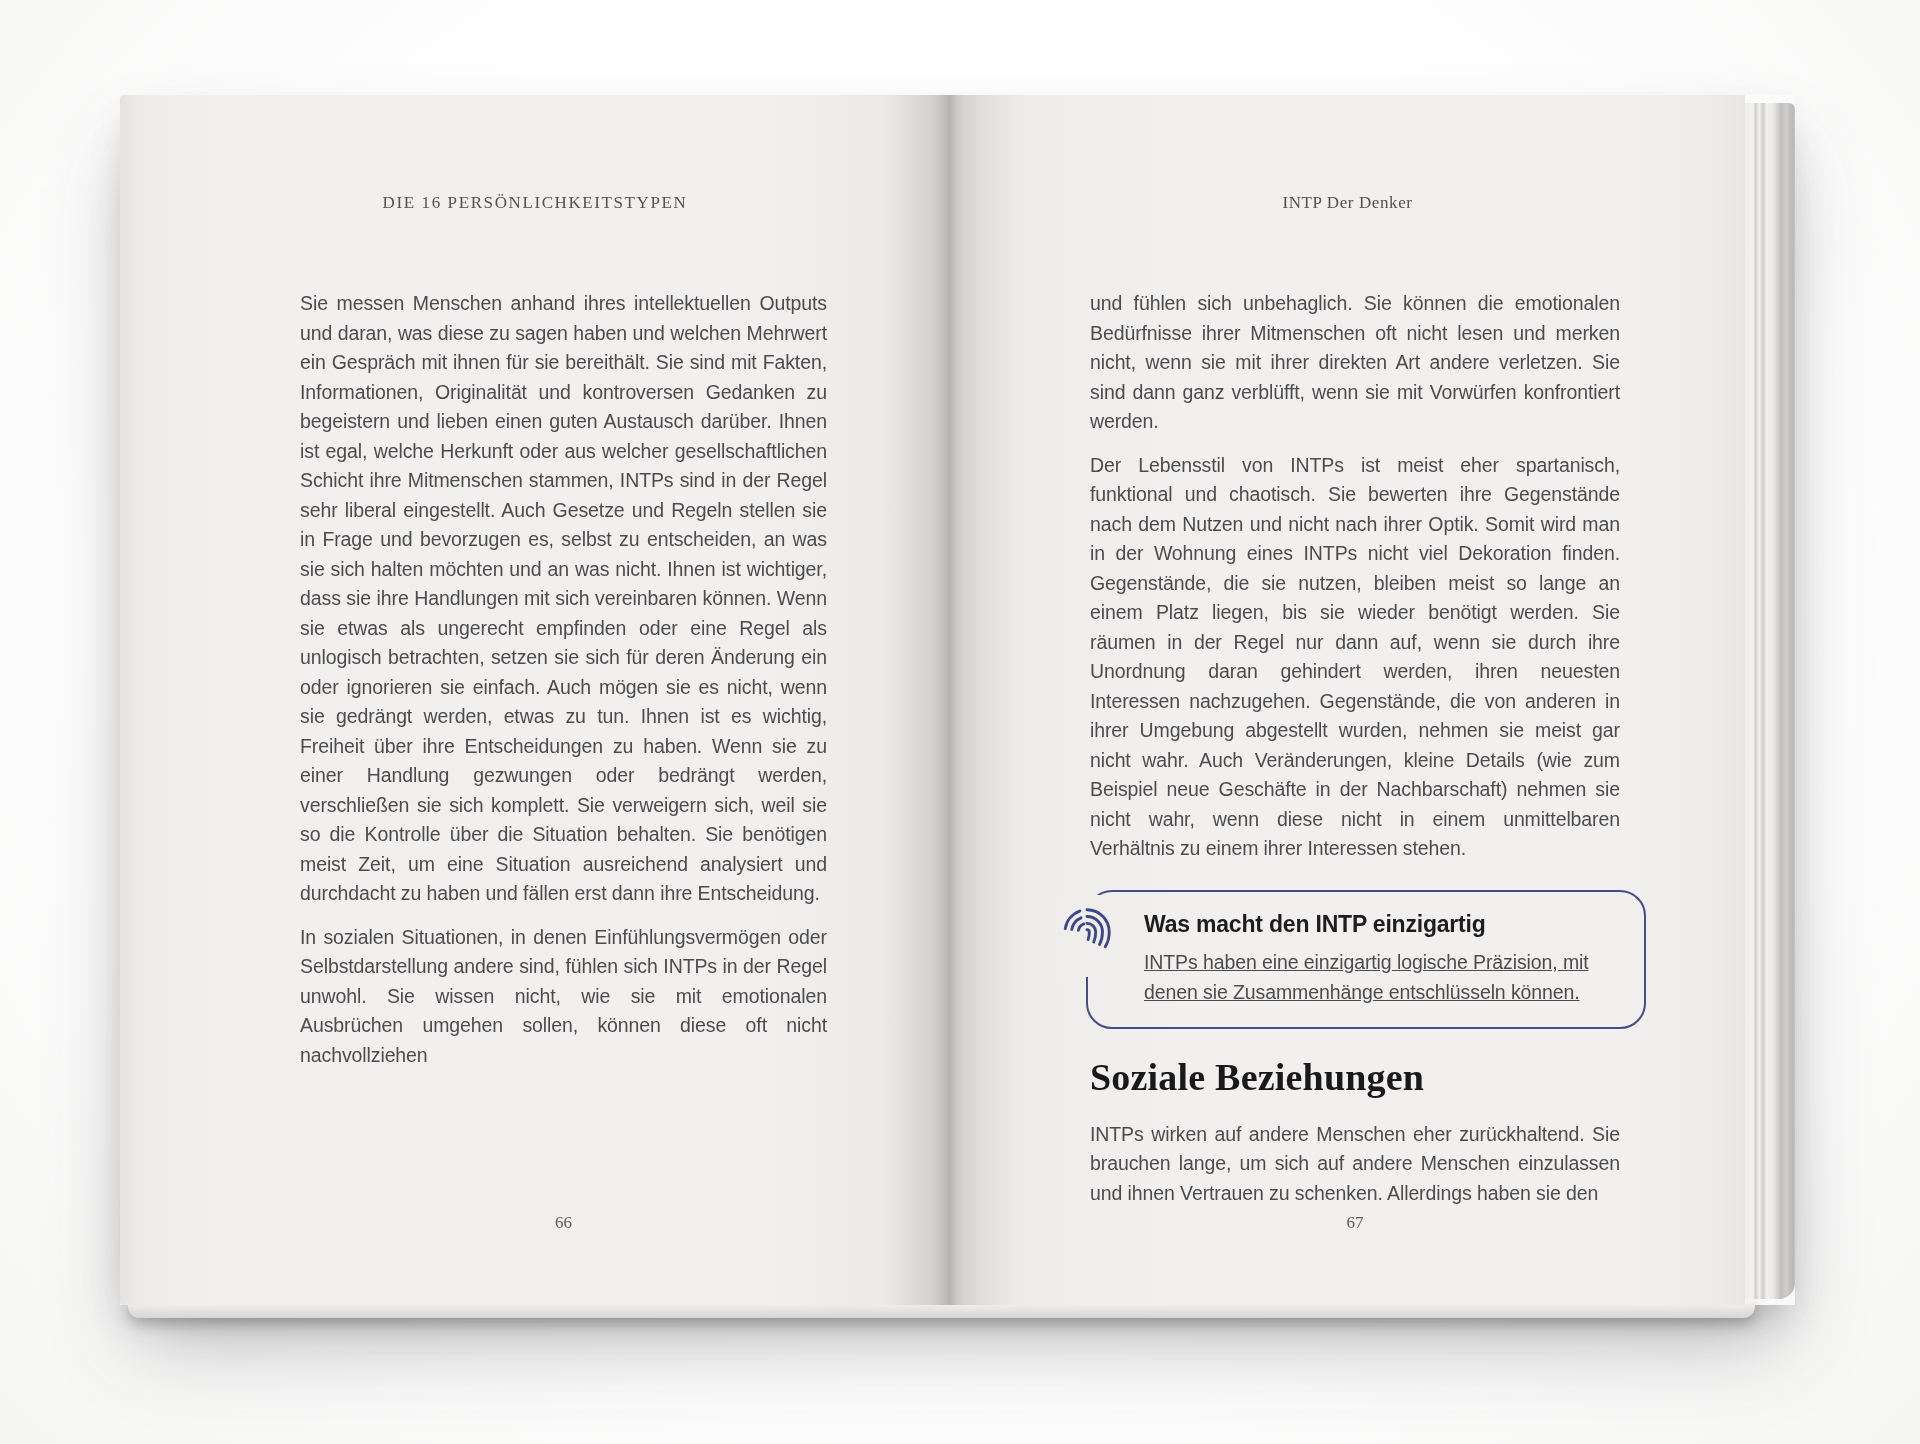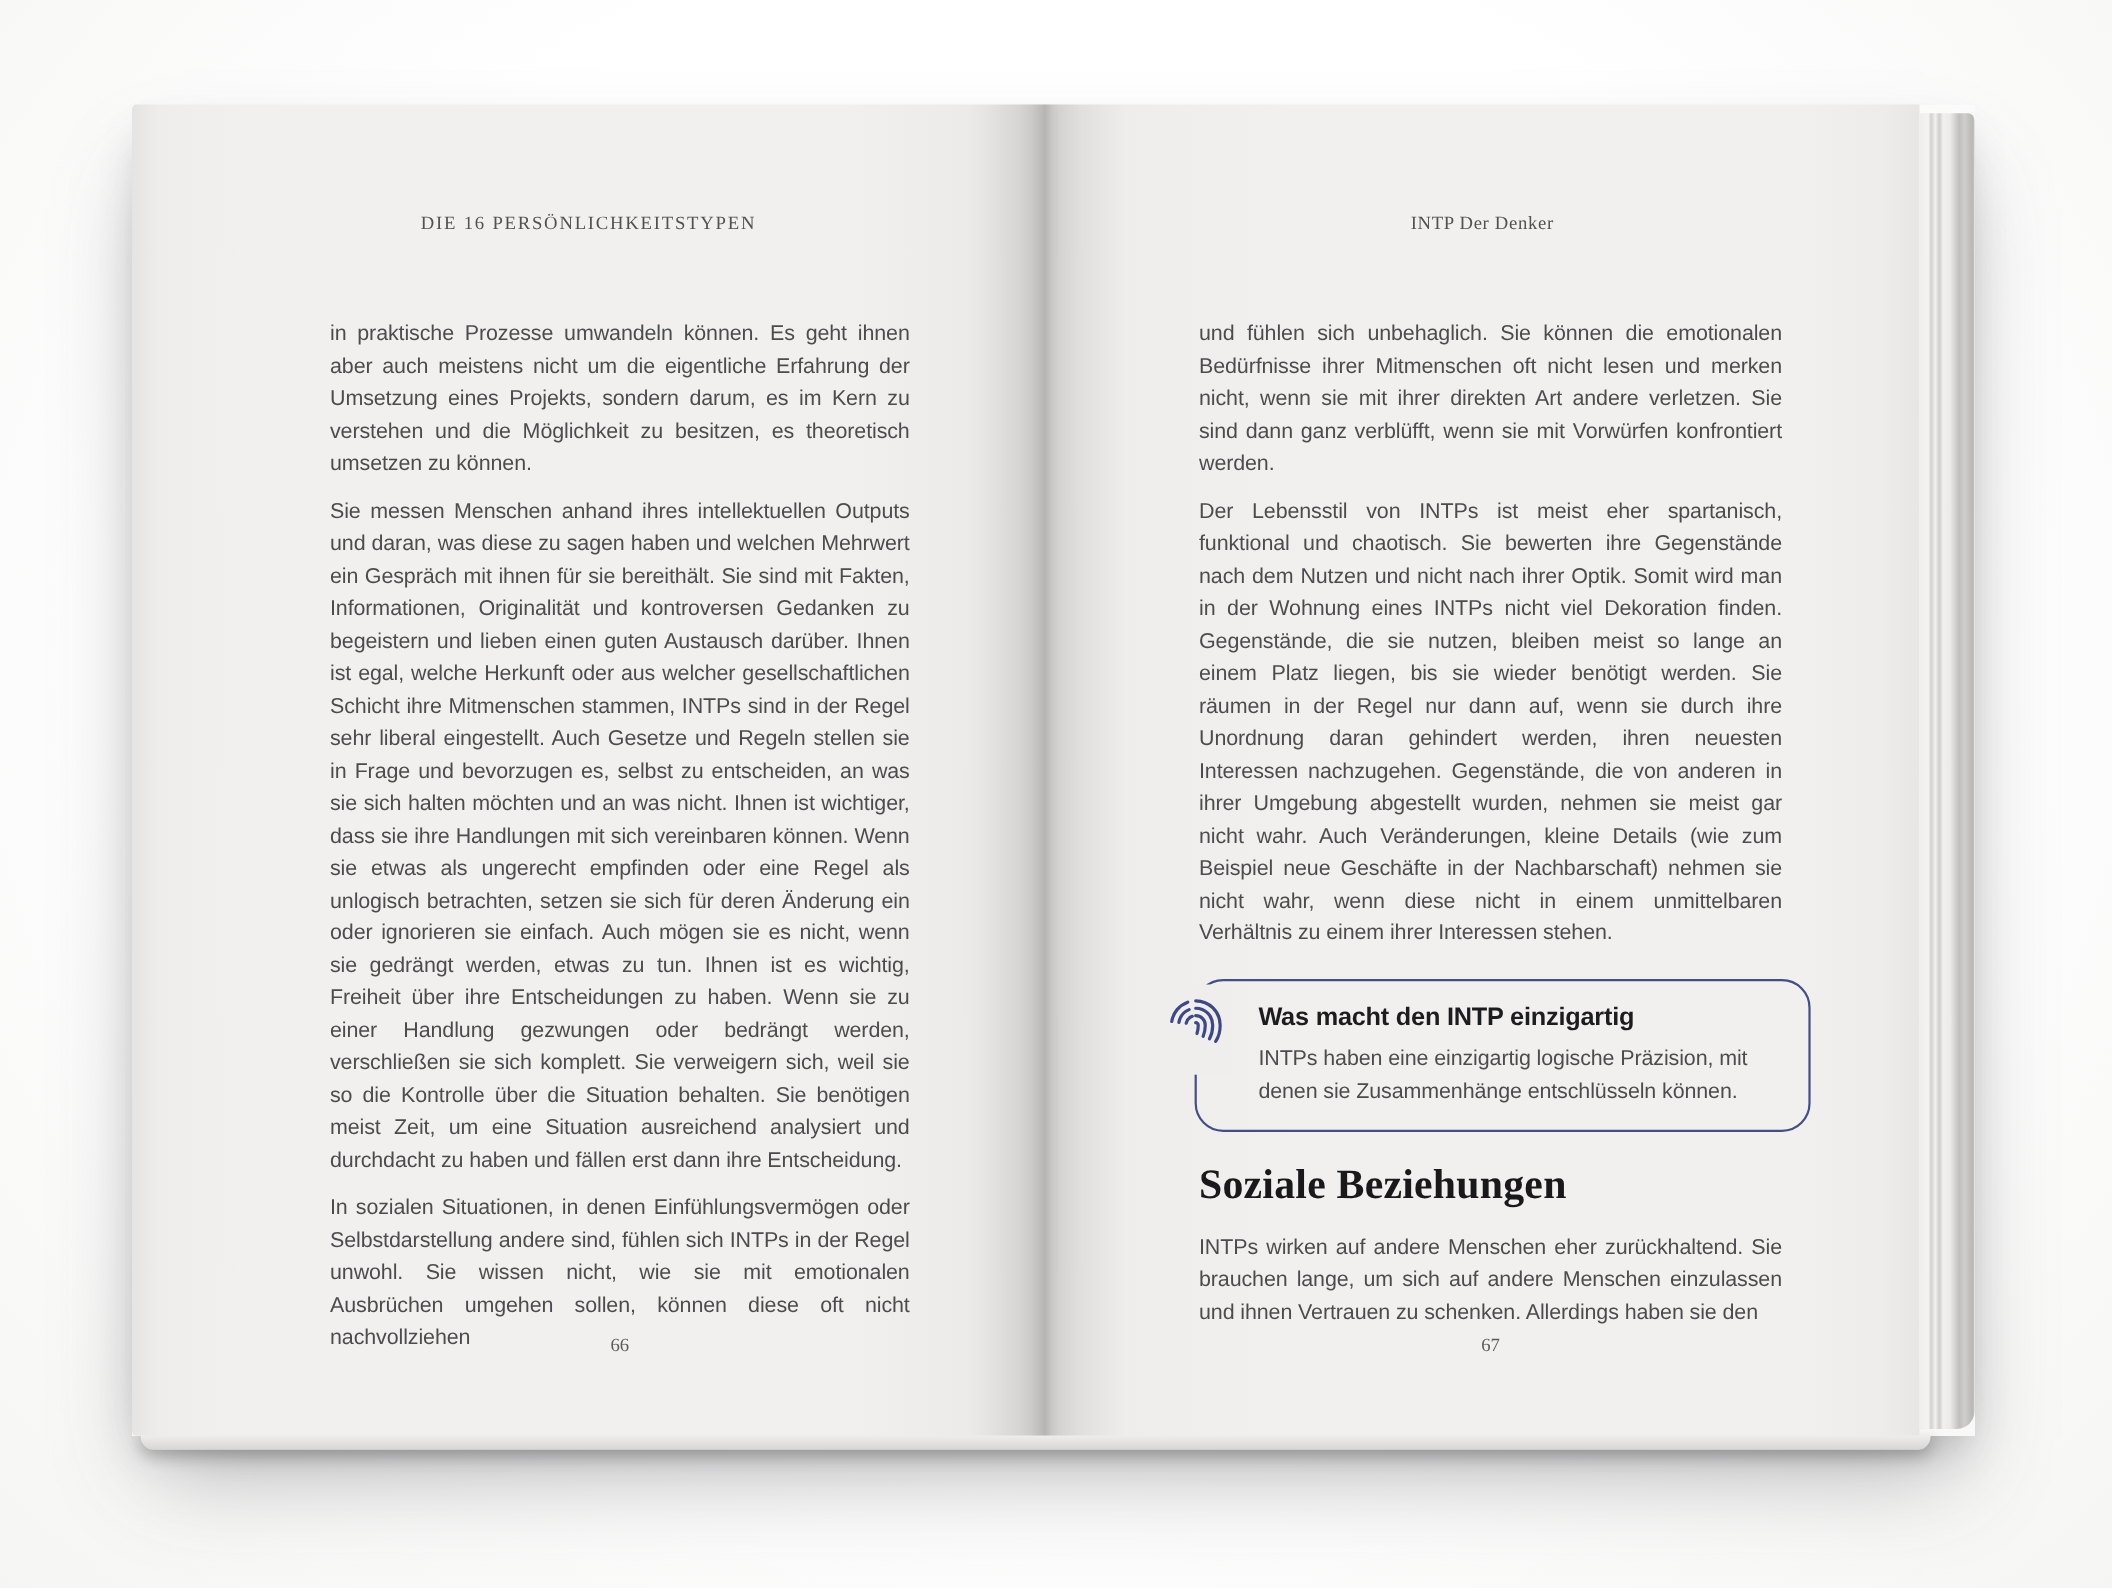--- a/index.html
+++ b/index.html
@@ -131,20 +131,21 @@
     font-weight: bold;
     font-size: 23px;
     color: #1d1d1f;
     letter-spacing: -0.2px;
     text-align: left;
     margin-bottom: 9px;
   }
   .callout-body {
     margin: 0 !important;
     text-align: left !important;
+    text-decoration: underline;
   }
   .section-heading {
     font-family: "Liberation Serif", serif;
     font-size: 38px;
     font-weight: bold;
     color: #19191b;
     letter-spacing: 0.2px;
     text-align: left;
     margin: 34px 0 27px 0;
   }
@@ -161,21 +162,20 @@
 </style>
 </head>
 <body>
 
 <div class="book">
   <div class="under-pages"></div>
 
   <div class="page page-left">
     <div class="running-head">DIE 16 PERSÖNLICHKEITSTYPEN</div>
     <div class="body-col">
-      <p>in praktische Prozesse umwandeln können. Es geht ihnen aber auch meistens nicht um die eigentliche Erfahrung der Umsetzung eines Projekts, sondern darum, es im Kern zu verstehen und die Möglichkeit zu besitzen, es theoretisch umsetzen zu können.</p>
       <p>Sie messen Menschen anhand ihres intellektuellen Outputs und daran, was diese zu sagen haben und welchen Mehrwert ein Gespräch mit ihnen für sie bereithält. Sie sind mit Fakten, Informationen, Originalität und kontroversen Gedanken zu begeistern und lieben einen guten Austausch darüber. Ihnen ist egal, welche Herkunft oder aus welcher gesellschaftlichen Schicht ihre Mitmenschen stammen, INTPs sind in der Regel sehr liberal eingestellt. Auch Gesetze und Regeln stellen sie in Frage und bevorzugen es, selbst zu entscheiden, an was sie sich halten möchten und an was nicht. Ihnen ist wichtiger, dass sie ihre Handlungen mit sich vereinbaren können. Wenn sie etwas als ungerecht empfinden oder eine Regel als unlogisch betrachten, setzen sie sich für deren Änderung ein oder ignorieren sie einfach. Auch mögen sie es nicht, wenn sie gedrängt werden, etwas zu tun. Ihnen ist es wichtig, Freiheit über ihre Entscheidungen zu haben. Wenn sie zu einer Handlung gezwungen oder bedrängt werden, verschließen sie sich komplett. Sie verweigern sich, weil sie so die Kontrolle über die Situation behalten. Sie benötigen meist Zeit, um eine Situation ausreichend analysiert und durchdacht zu haben und fällen erst dann ihre Entscheidung.</p>
       <p>In sozialen Situationen, in denen Einfühlungsvermögen oder Selbstdarstellung andere sind, fühlen sich INTPs in der Regel unwohl. Sie wissen nicht, wie sie mit emotionalen Ausbrüchen umgehen sollen, können diese oft nicht nachvollziehen</p>
     </div>
     <div class="pagenum">66</div>
   </div>
 
   <div class="page page-right">
     <div class="running-head">INTP Der Denker</div>
     <div class="body-col">
       <p>und fühlen sich unbehaglich. Sie können die emotionalen Bedürfnisse ihrer Mitmenschen oft nicht lesen und merken nicht, wenn sie mit ihrer direkten Art andere verletzen. Sie sind dann ganz verblüfft, wenn sie mit Vorwürfen konfrontiert werden.</p>

